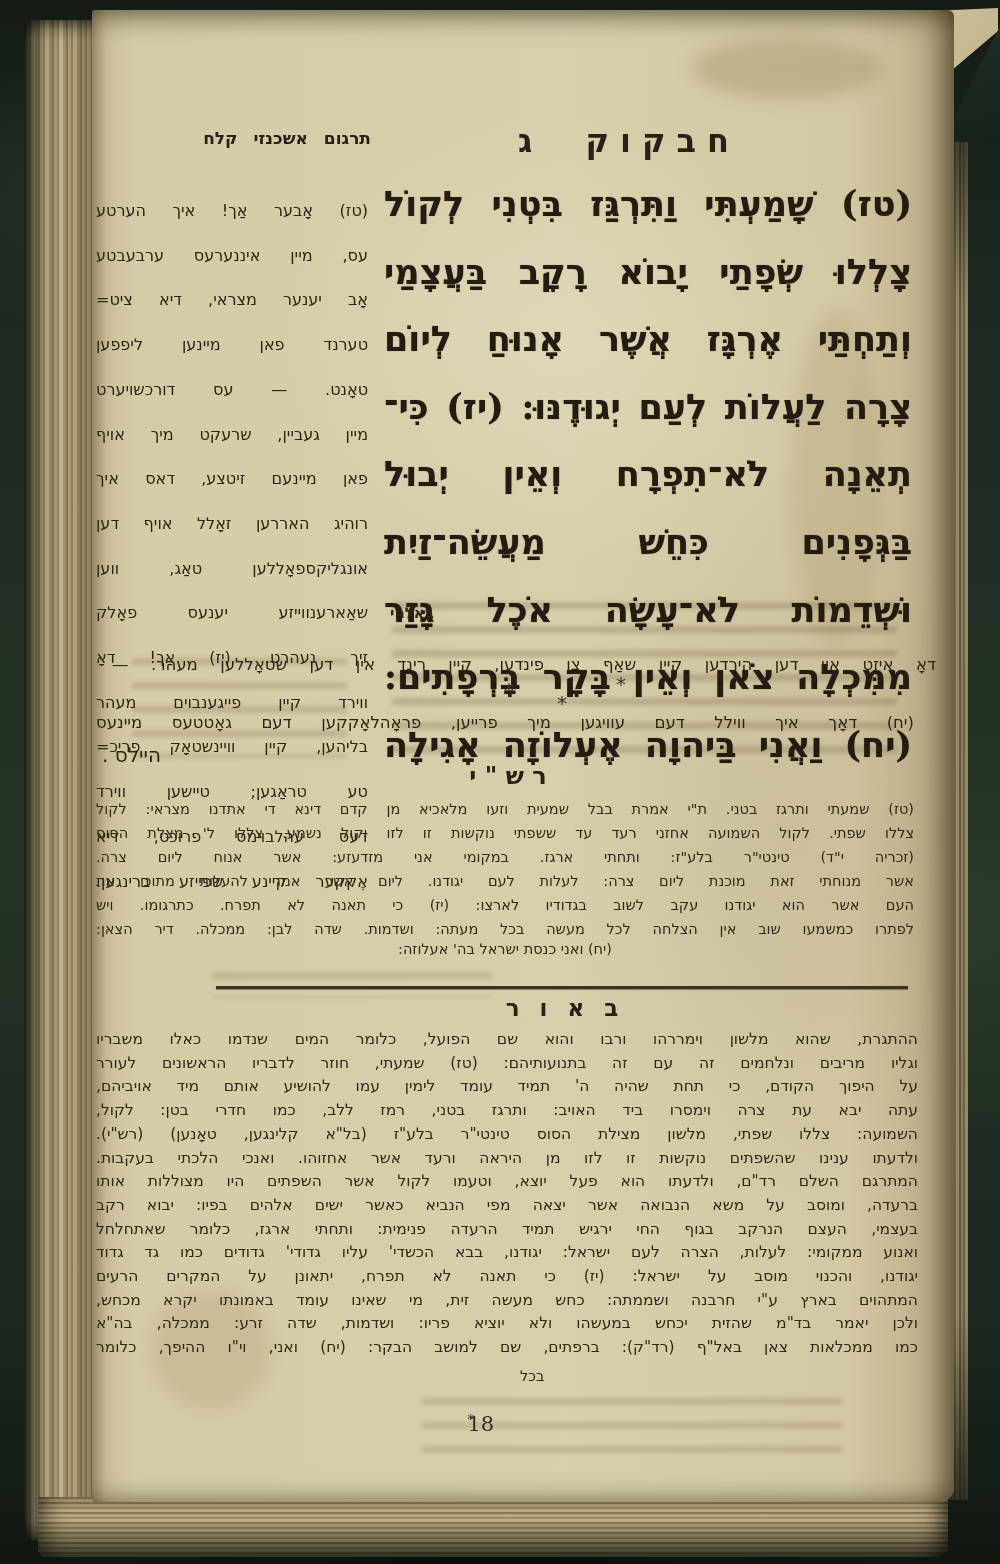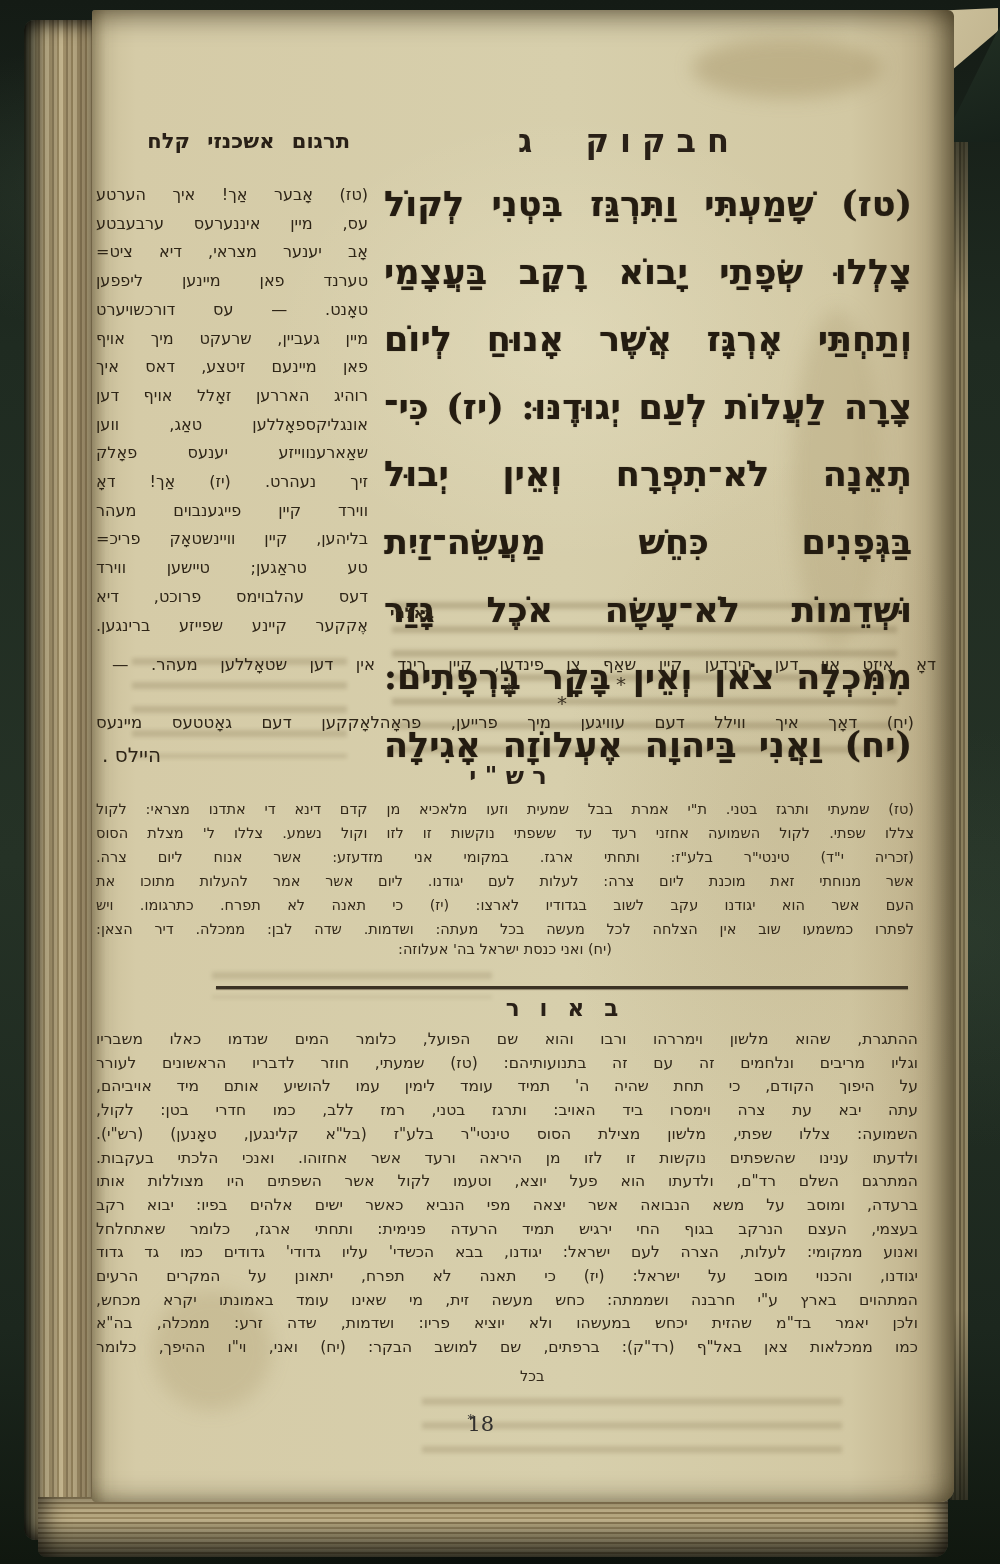--- a/index.html
+++ b/index.html
@@ -50,28 +50,28 @@
   .ghost{background:repeating-linear-gradient(180deg, rgba(118,103,68,.30) 0 7px, rgba(118,103,68,0) 7px 24px);
     filter:blur(2px);pointer-events:none;}
   .g1{left:300px;top:592px;width:505px;height:155px;}
   .g2{left:40px;top:648px;width:215px;height:100px;opacity:.8;}
   .g3{left:330px;top:1388px;width:420px;height:66px;opacity:.75;}
   .g4{left:120px;top:962px;width:280px;height:26px;opacity:.7;}
   
   .heb{direction:rtl;color:#2c2316;}
   .book-title{left:372px;top:112px;width:330px;text-align:center;font-size:32px;font-weight:bold;
     letter-spacing:11px;word-spacing:20px;color:#292017;font-family:"DejaVu Serif","DejaVu Sans",serif;}
-  .targum-title{left:12px;top:118px;width:246px;text-align:right;font-size:21px;font-weight:bold;
+  .targum-title{left:33px;top:118px;width:246px;text-align:right;font-size:17px;font-weight:bold;
     word-spacing:10px;color:#292017;font-family:"DejaVu Serif","DejaVu Sans",serif;}
   .verse-block{left:292px;top:150px;width:528px;font-size:35px;line-height:47.6px;font-weight:bold;
     font-family:"DejaVu Serif","DejaVu Sans",serif;color:#241c11;text-shadow:0 0 1px rgba(45,34,16,.6);}
   .verse-block .t-line{position:static;text-align:justify;text-align-last:justify;margin-top:20px;}
   .verse-catchword{left:298px;top:594px;font-size:15px;font-weight:bold;color:#2e2516;}
   .targum-col{left:4px;top:171px;width:272px;font-size:16px;line-height:28.7px;color:#2e2517;}
-  .targum-col .t-line{position:static;text-align:justify;text-align-last:justify;}
+  .targum-col .t-line{position:static;text-align:justify;text-align-last:justify;margin-top:16px;}
   .targum-wide1{left:4px;top:645px;width:824px;font-size:16.5px;text-align:justify;text-align-last:justify;color:#2e2517;margin-left:16px;}
   .ast{font-size:20px;color:#3d3425;}
   .a1{left:524px;top:662px;} .a2{left:412px;top:668px;} .a3{left:465px;top:681px;}
   .targum-wide2{left:4px;top:703px;width:818px;font-size:16.5px;text-align:justify;text-align-last:justify;color:#2e2517;}
   .targum-heils{left:10px;top:733px;font-size:20px;color:#2e2517;}
   .rashi-title{left:296px;top:751px;width:240px;text-align:center;font-size:24px;font-weight:bold;color:#292017;
     font-family:"DejaVu Serif","DejaVu Sans",serif;}
   .rashi-block{left:4px;top:787px;width:818px;font-size:14.5px;line-height:24px;color:#33291a;}
   .rashi-block .t-line{position:static;text-align:justify;text-align-last:justify;}
   .rashi-last{left:4px;top:931px;width:818px;text-align:center;font-size:14.5px;color:#33291a;}

